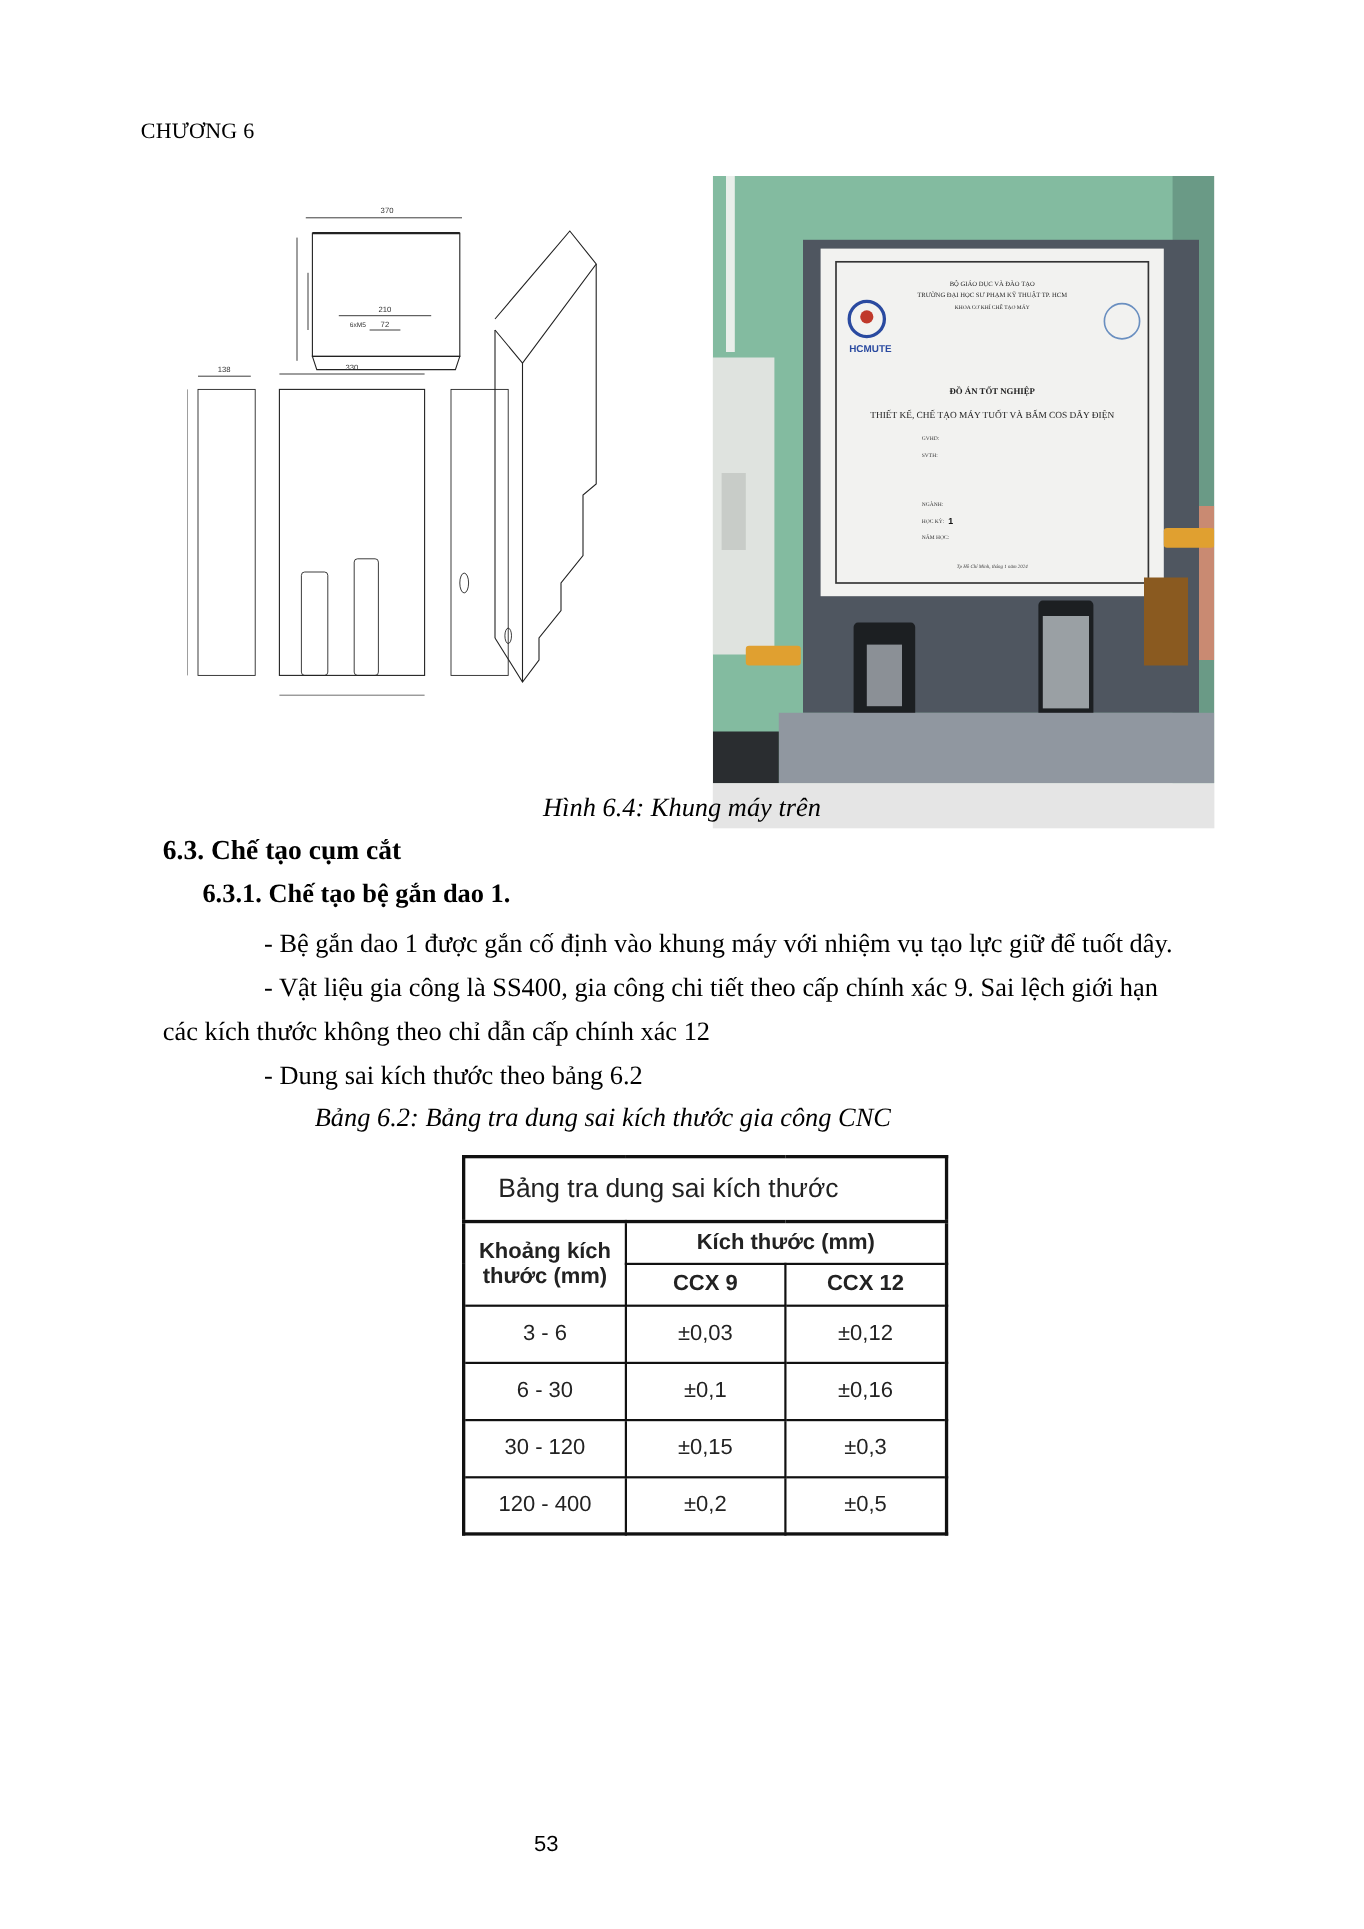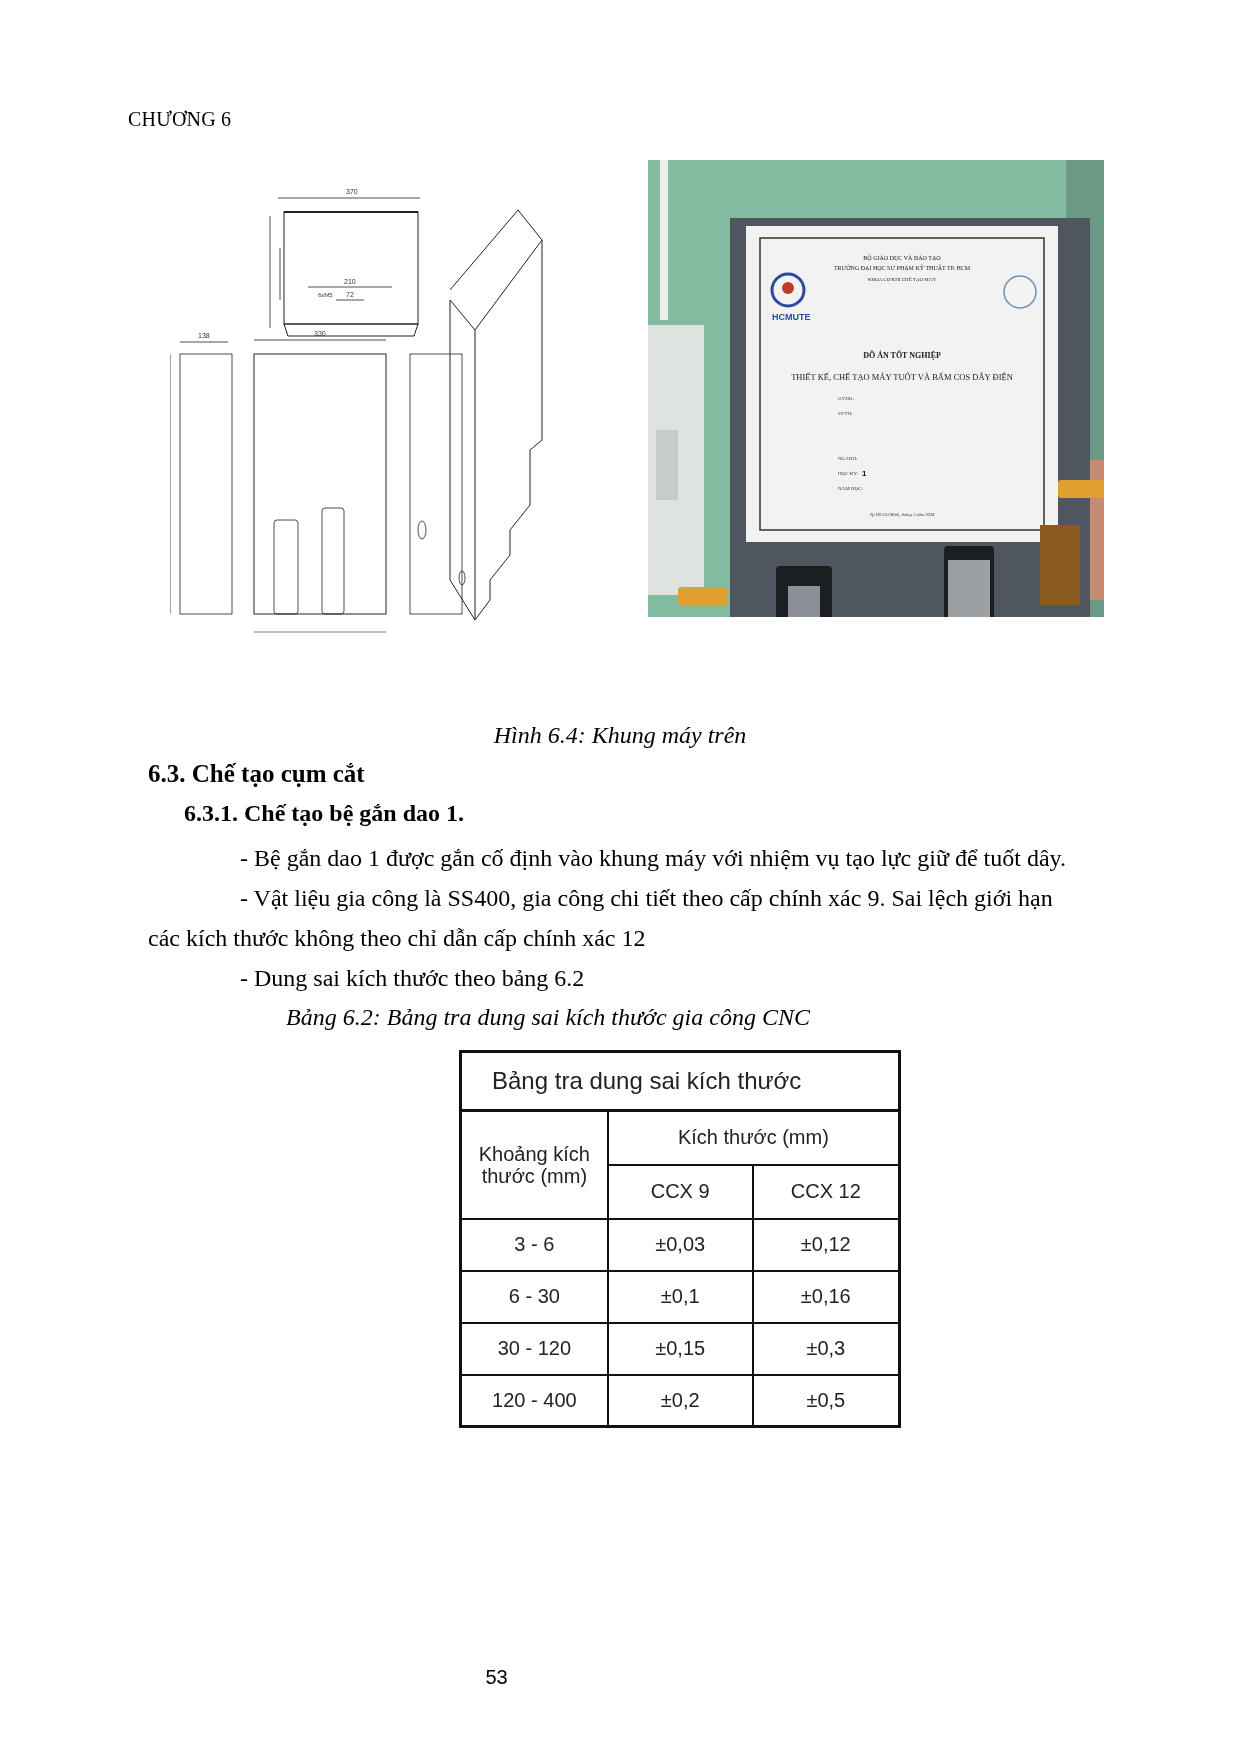--- a/index.html
+++ b/index.html
@@ -3,41 +3,41 @@
 <meta charset="utf-8">
 <style>
   html, body { margin: 0; padding: 0; background: #ffffff; }
   body { width: 1240px; height: 1754px; position: relative; overflow: hidden;
          font-family: "Liberation Serif", "DejaVu Serif", serif; color: #000; }
   .abs { position: absolute; }
   .chapter { left: 128px; top: 108px; font-size: 20px; letter-spacing: 0.2px; }
 
   
   .drawing { left: 170px; top: 160px; width: 480px; height: 540px; }
-  .photo { left: 648px; top: 160px; width: 456px; height: 457px; overflow: hidden;
-           background: #bef264; }
+  .photo { left: 648px; top: 160px; width: 456px; height: 593px; overflow: hidden;
+           background: #e5e5e5; }
   .caption { font-style: italic; font-size: 24px; text-align: center; }
   .cap-fig { left: 0; width: 1240px; top: 722px; }
 
   .h2 { left: 148px; top: 760px; font-size: 25px; font-weight: bold; text-align: right; }
   .h3 { left: 184px; top: 800px; font-size: 24px; font-weight: bold; }
   .para { font-size: 24px; line-height: 40px; }
   .p1 { left: 240px; top: 838px; }
   .p2 { left: 240px; top: 878px; }
   .p3 { left: 148px; top: 918px; }
   .p4 { left: 240px; top: 958px; }
   .cap-tab { left: 0; width: 1096px; top: 1004px; }
 
   
   .tbl-wrap { left: 420px; top: 1050px; width: 442px; }
   table.tol { border-collapse: collapse; width: 442px;
-              font-family: "Liberation Sans", "DejaVu Sans", sans-serif; font-size: 20px; color: #222; margin-left: 39px; }
+              font-family: "Liberation Sans", "DejaVu Sans", sans-serif; font-size: 20px; color: #222; }
   table.tol td { border: 2px solid #111; text-align: center; padding: 0; }
   table.tol .title { font-size: 24px; height: 56px; text-align: left; padding-left: 30px; border-bottom-width: 3px; }
-  table.tol .row-h { height: 54px; }
+  table.tol .row-h { height: 38px; font-weight: bold; }
   table.tol .row-d { height: 52px; }
   table.tol { border: 3px solid #111; }
 
   .pagenum { left: 0; width: 993px; top: 1666px; text-align: center;
              font-family: "Liberation Sans", "DejaVu Sans", sans-serif; font-size: 20px; }
 </style>
 </head>
 <body>
 
 <div class="abs chapter">CHƯƠNG 6</div>

